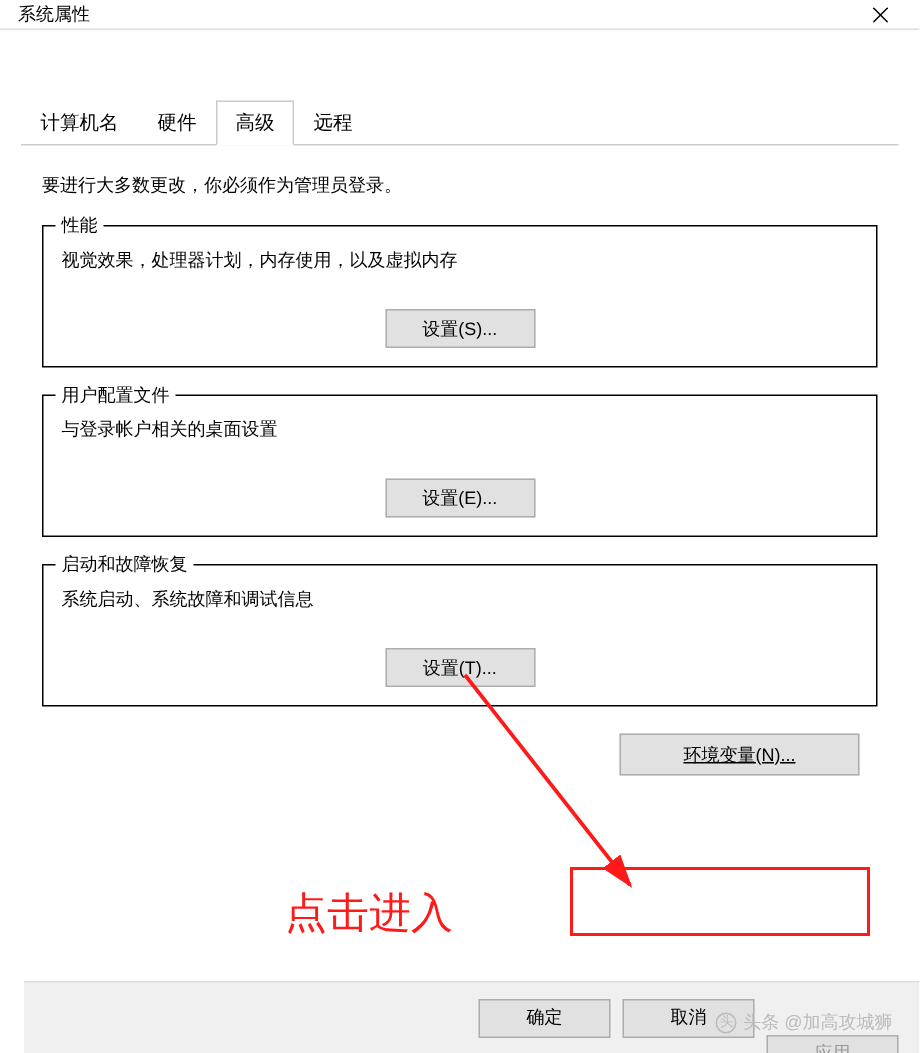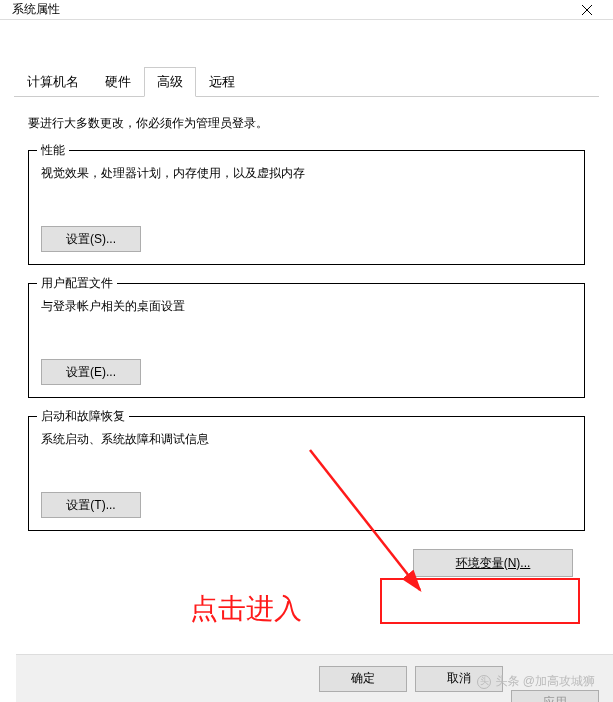--- a/index.html
+++ b/index.html
@@ -66,22 +66,22 @@
       position: absolute;
       top: -9px;
       left: 8px;
       background: #fff;
       padding: 0 4px;
       font-size: 12px;
     }
     .fieldset-desc { font-size: 12px; margin-bottom: 8px; }
     .fieldset-row {
       display: flex;
-      justify-content: flex-start;
-      margin-top: 44px;
+      justify-content: center;
+      margin-top: 24px;
     }
     .win-btn {
       min-width: 100px;
       height: 26px;
       background: #e1e1e1;
       border: 1px solid #adadad;
       font-size: 12px;
       cursor: pointer;
       padding: 0 14px;
       font-family: inherit;

